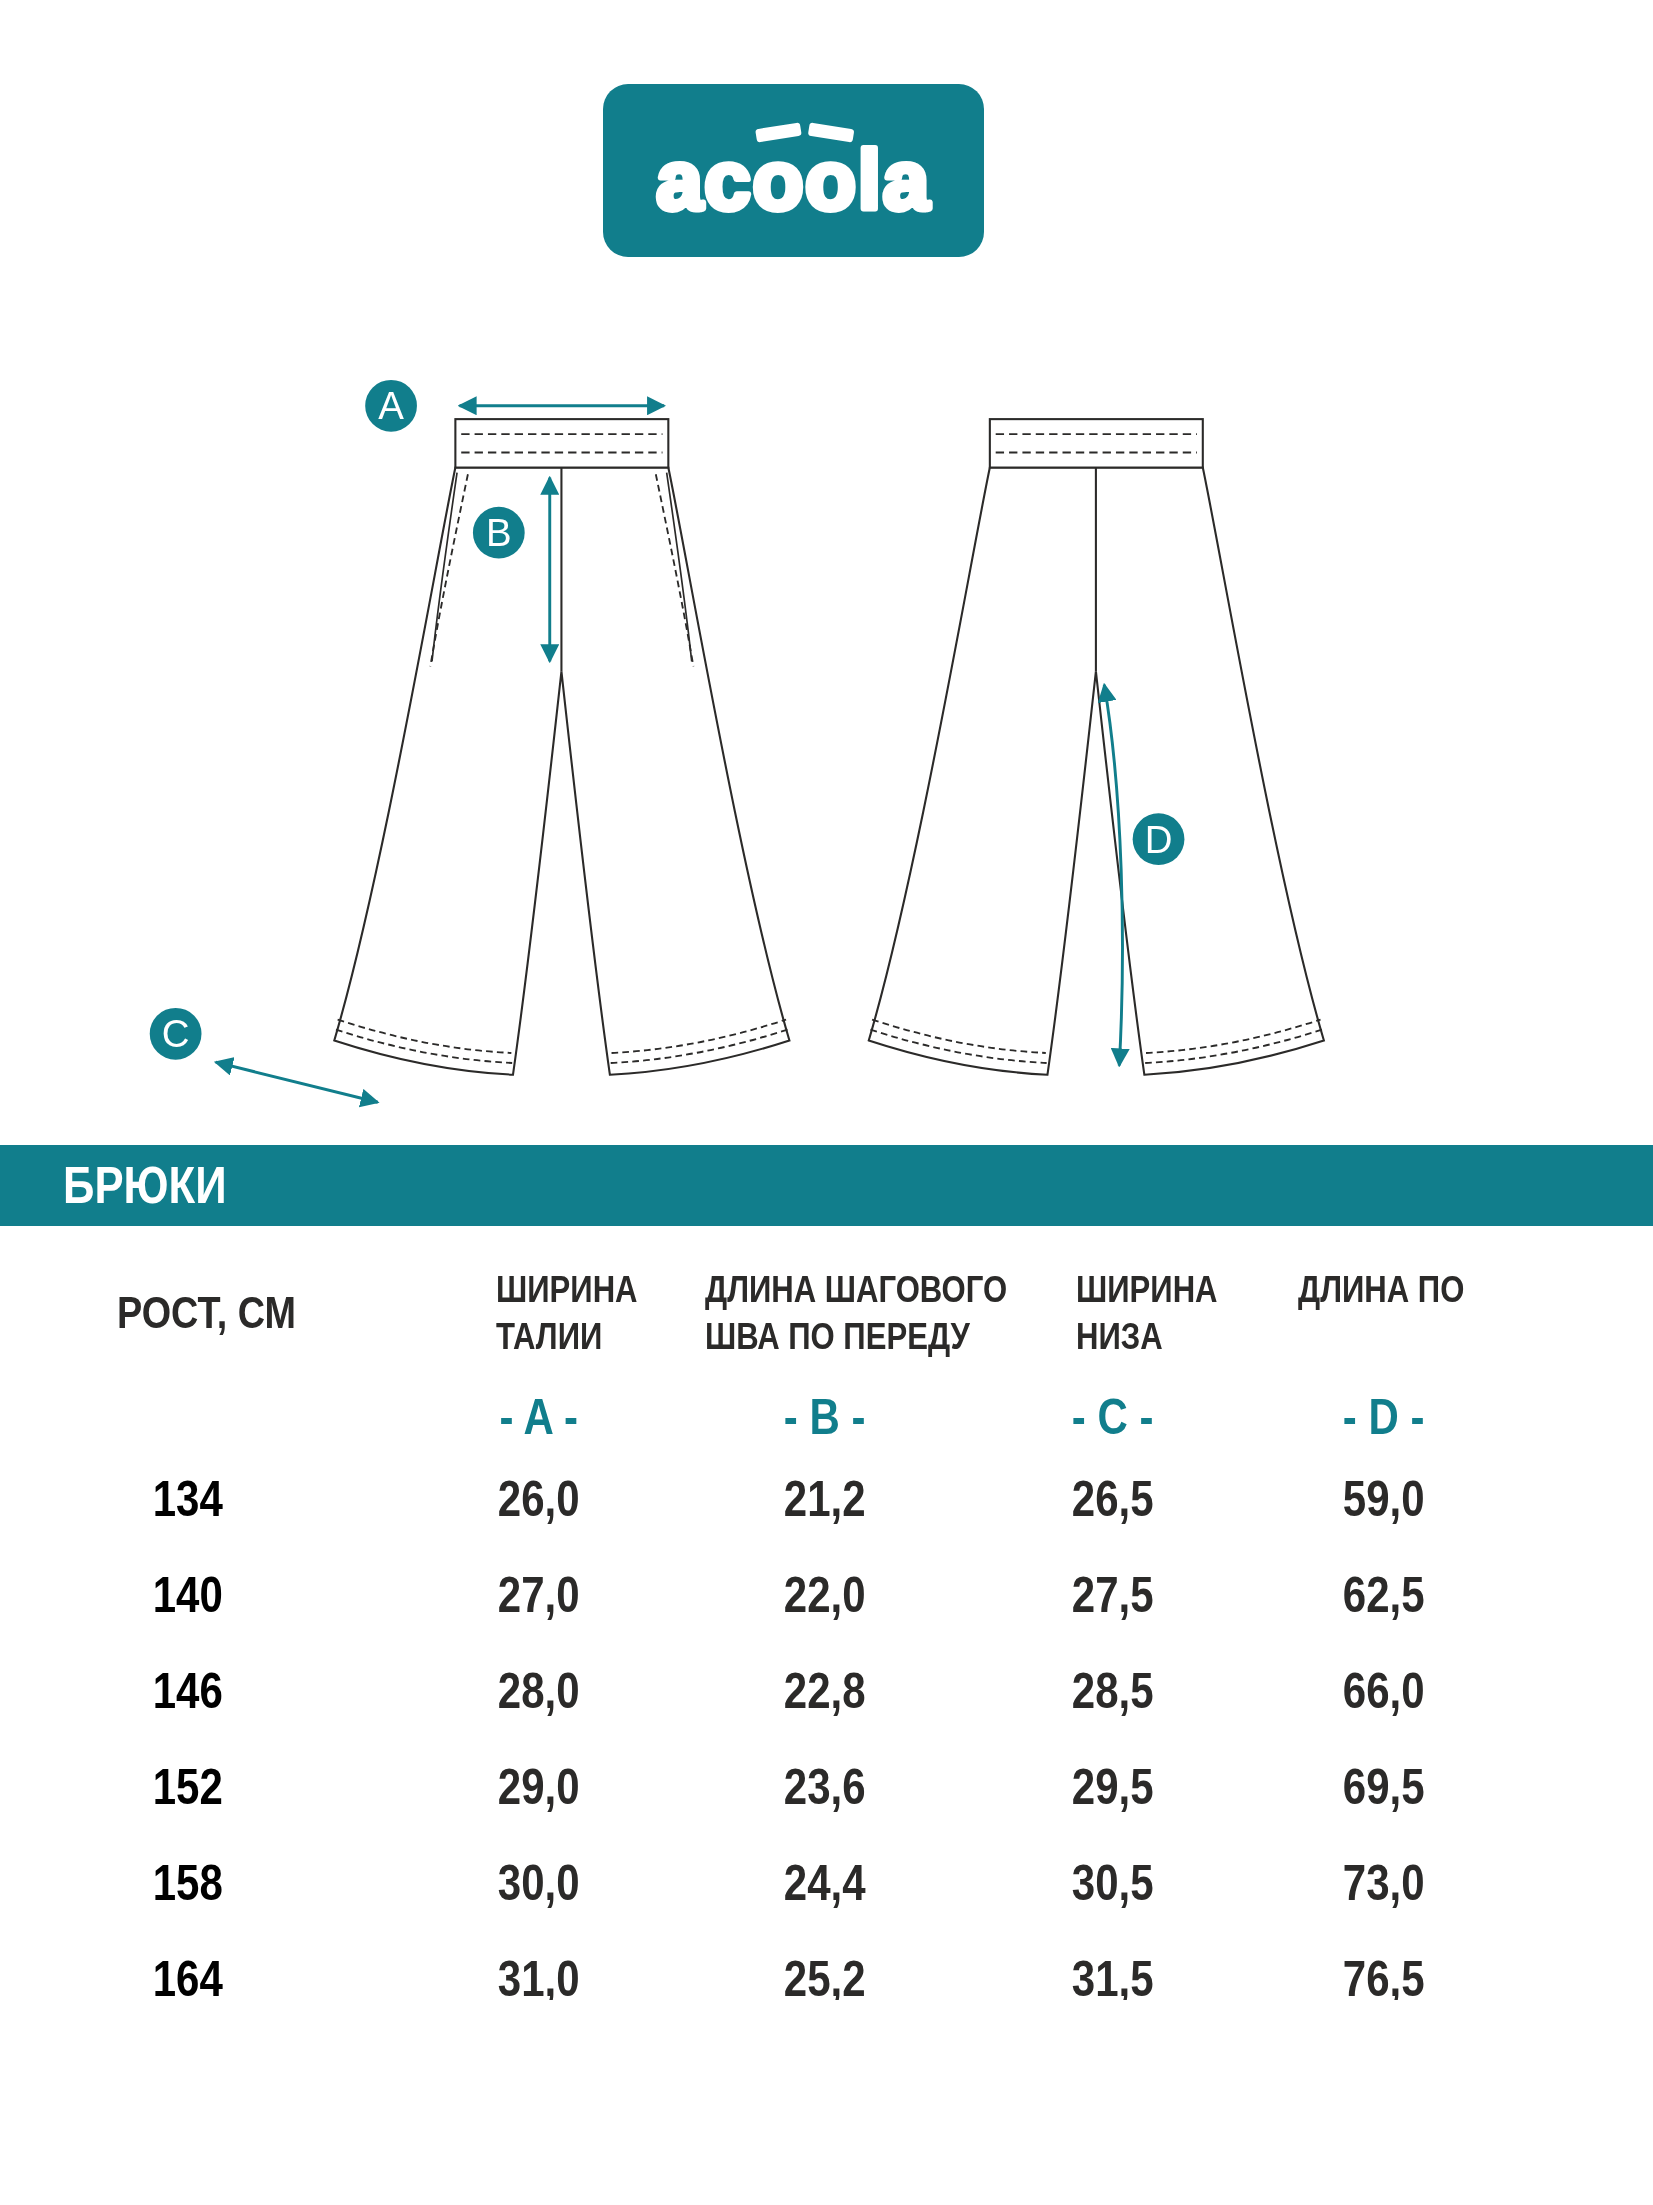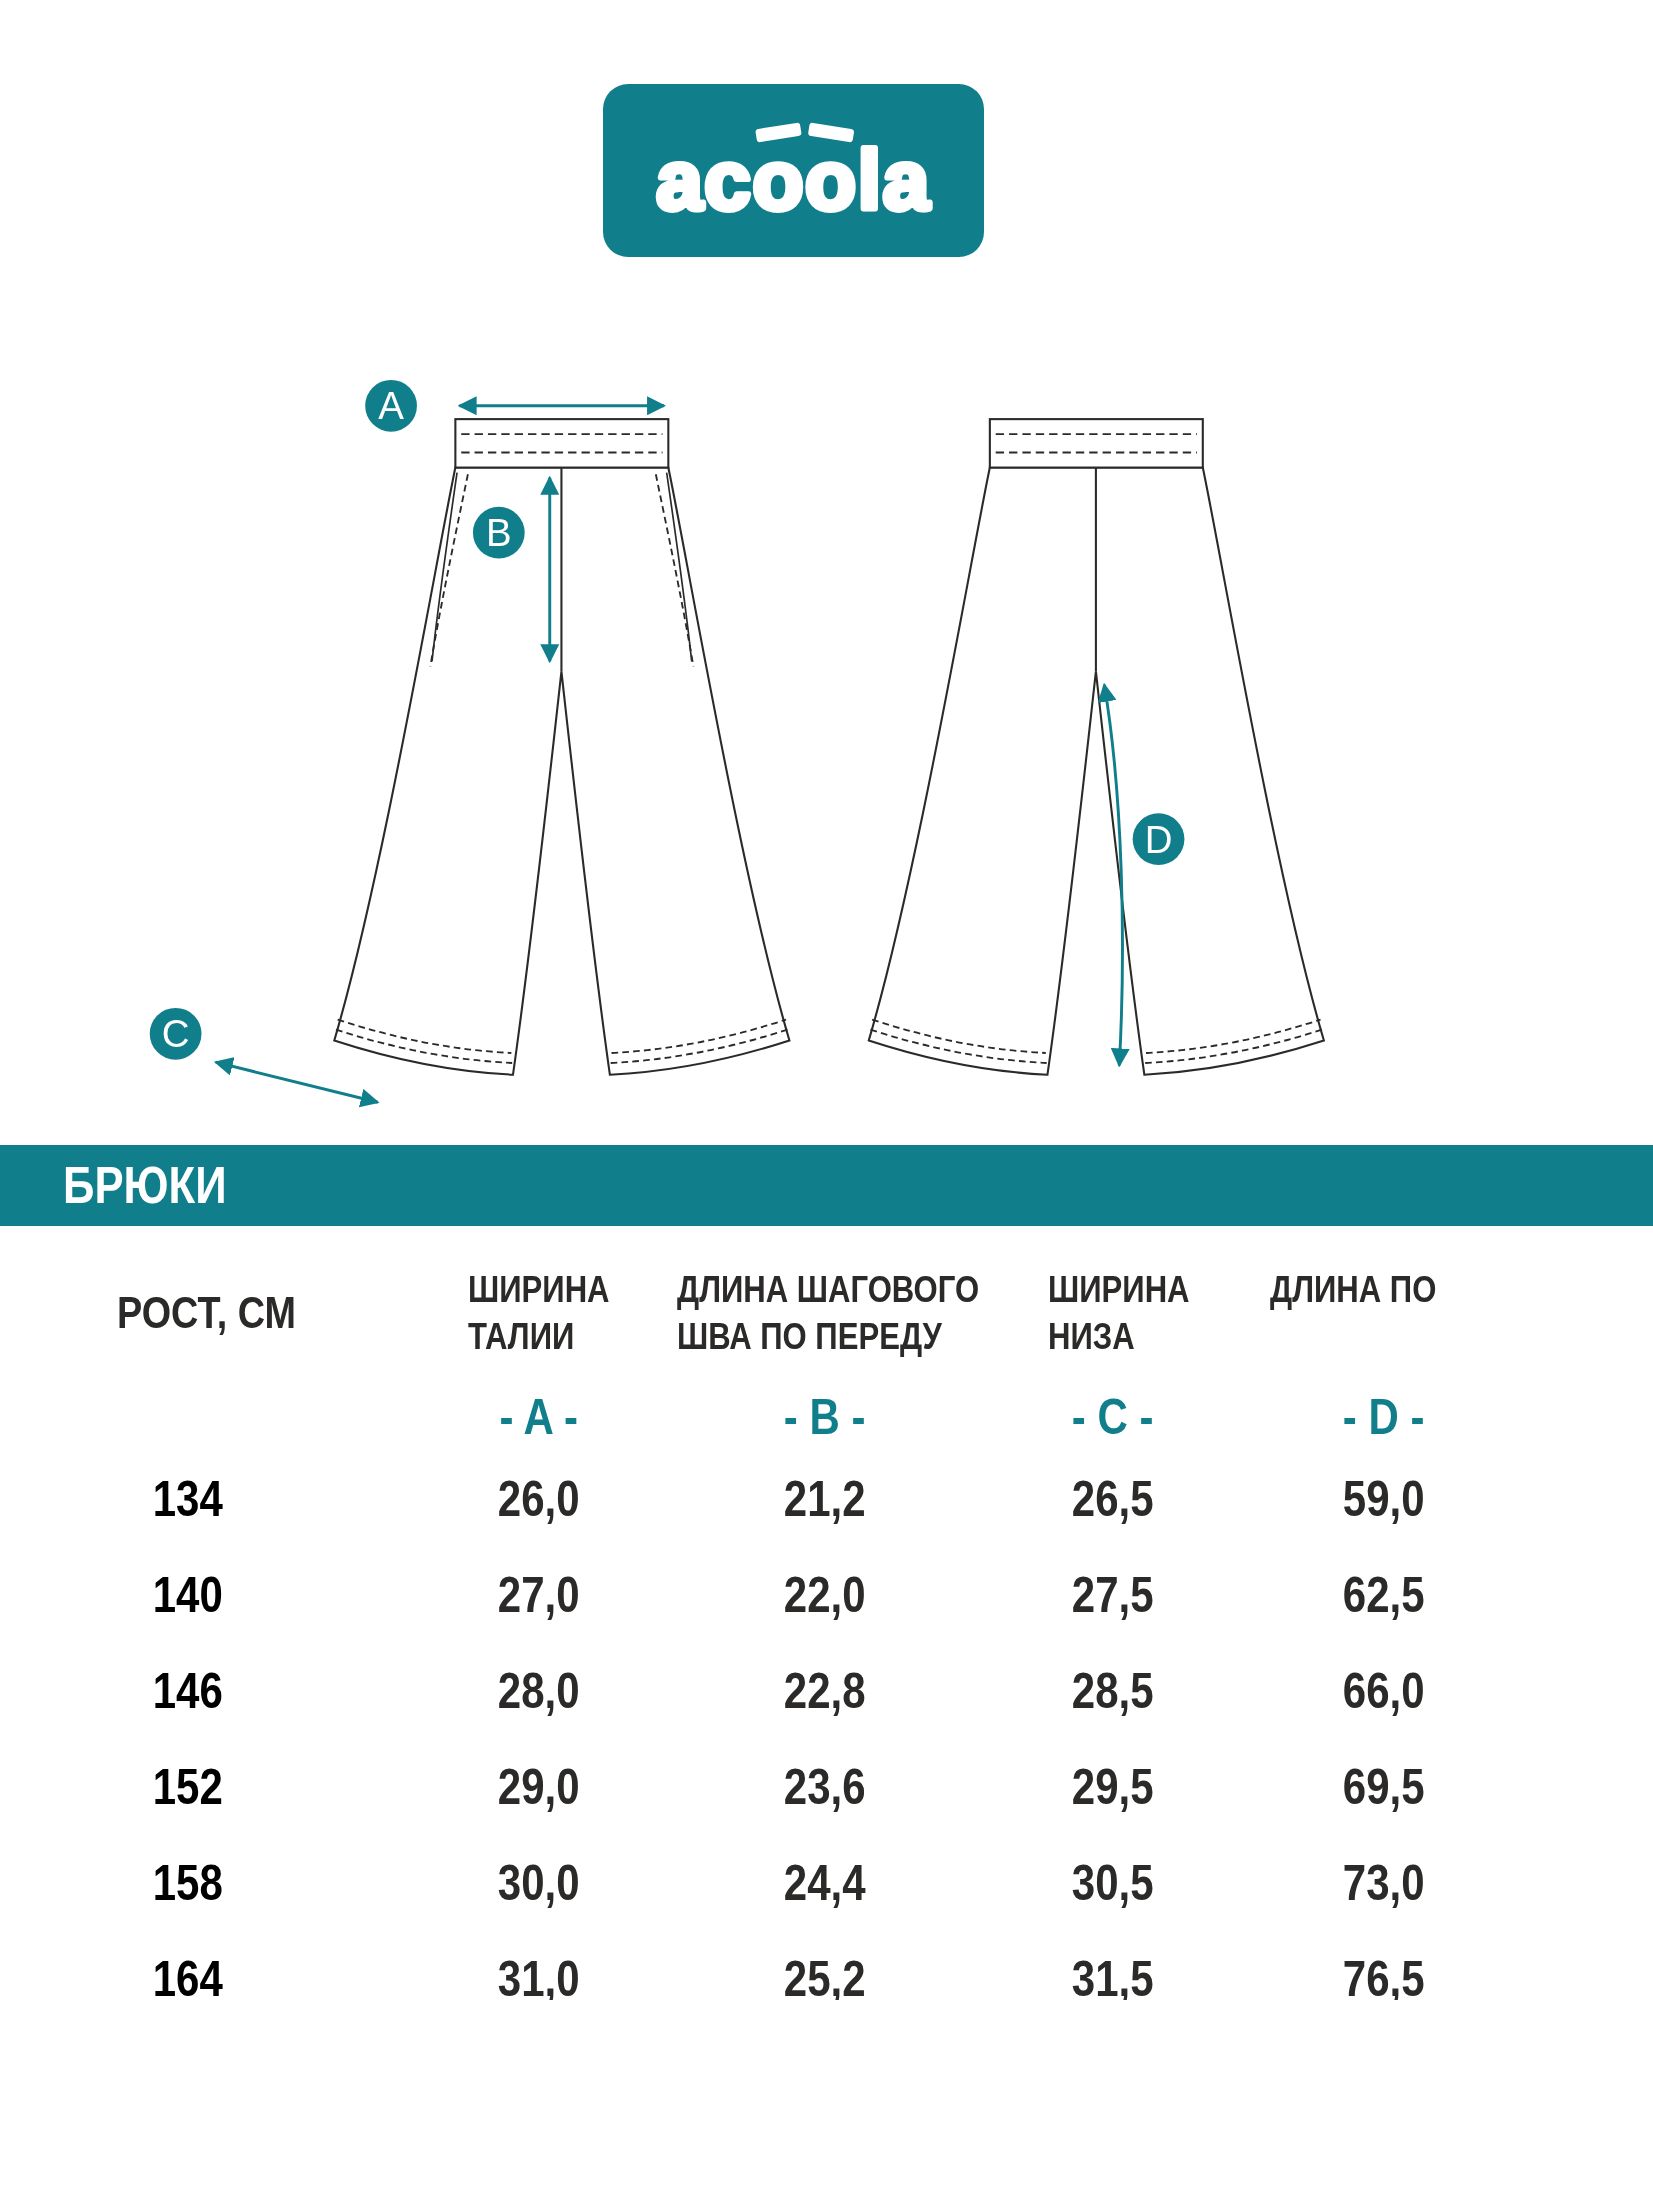--- a/index.html
+++ b/index.html
@@ -16,21 +16,21 @@
   
   .banner { position:absolute; left:0; top:1145px; width:1654px; height:81px; background:#117E8C;text-decoration:underline; }
   .banner .title { position:absolute; left:63px; top:0; height:81px; line-height:81px;
                    font-size:52px; font-weight:bold; color:#ffffff; white-space:nowrap; }
 
   
   .cx  { display:inline-block; transform:scaleX(.84); transform-origin:left center; white-space:nowrap; }
   .cxc { display:inline-block; transform:scaleX(.84); transform-origin:center center; white-space:nowrap; }
 
   
-  .hcell { position:absolute; top:1266px; font-size:37px; line-height:47px; color:#2B2A29; font-weight:bold; }
+  .hcell { position:absolute; top:1266px; font-size:37px; line-height:47px; color:#2B2A29; font-weight:bold;margin-left:28px; }
   .hcell.c2 { left:468px; }
   .hcell.c3 { left:677px; }
   .hcell.c4 { left:1048px; }
   .hcell.c5 { left:1270px; }
   .height-header { position:absolute; left:113px; top:1289px; width:217px; text-align:right;
                    font-size:45px; line-height:47px; color:#2B2A29; font-weight:bold; }
 
   .letter-row { position:absolute; left:0; top:1390px; width:1654px; height:55px; }
   .lcell { position:absolute; width:200px; text-align:center; font-size:50px; line-height:55px;
            color:#117E8C; font-weight:bold; }

